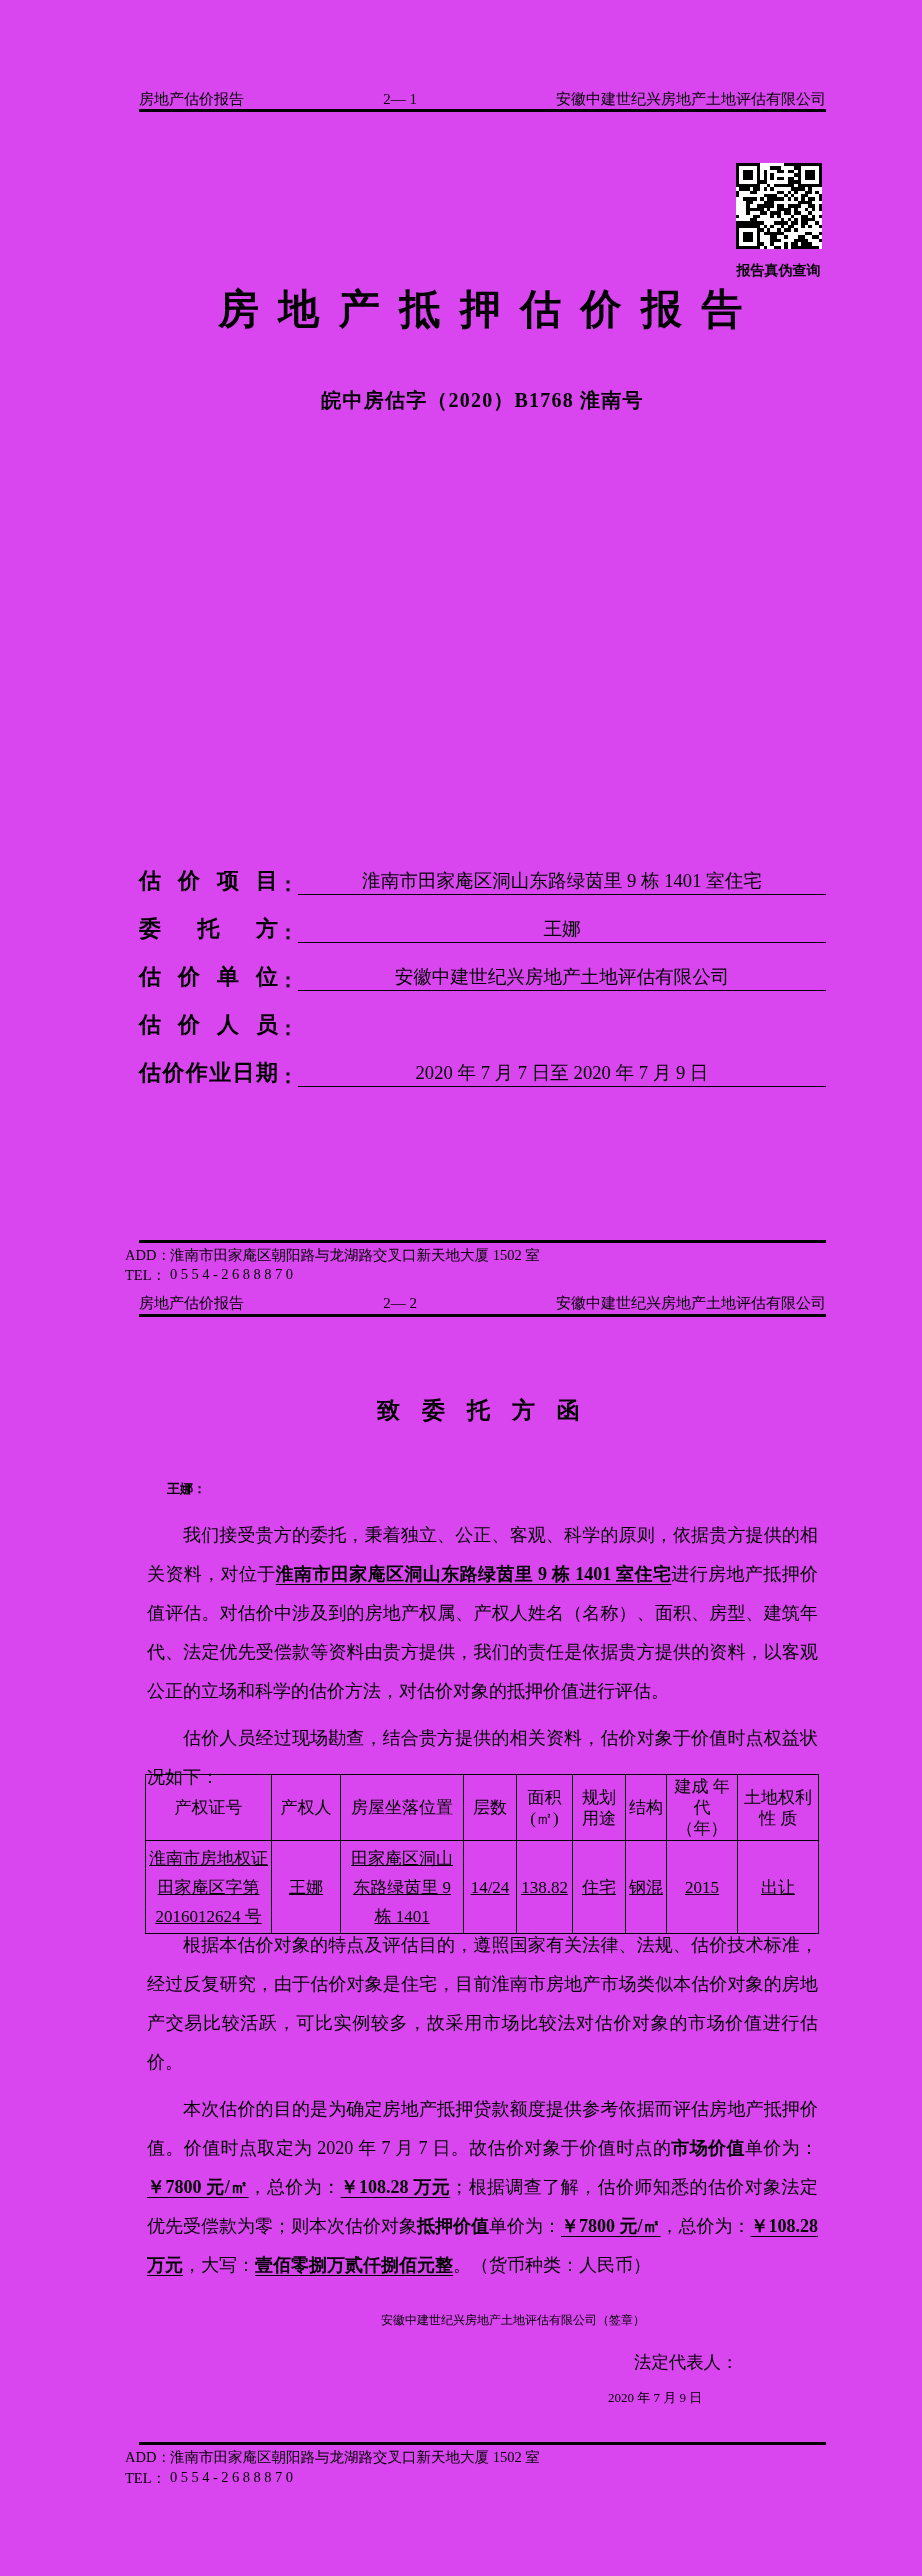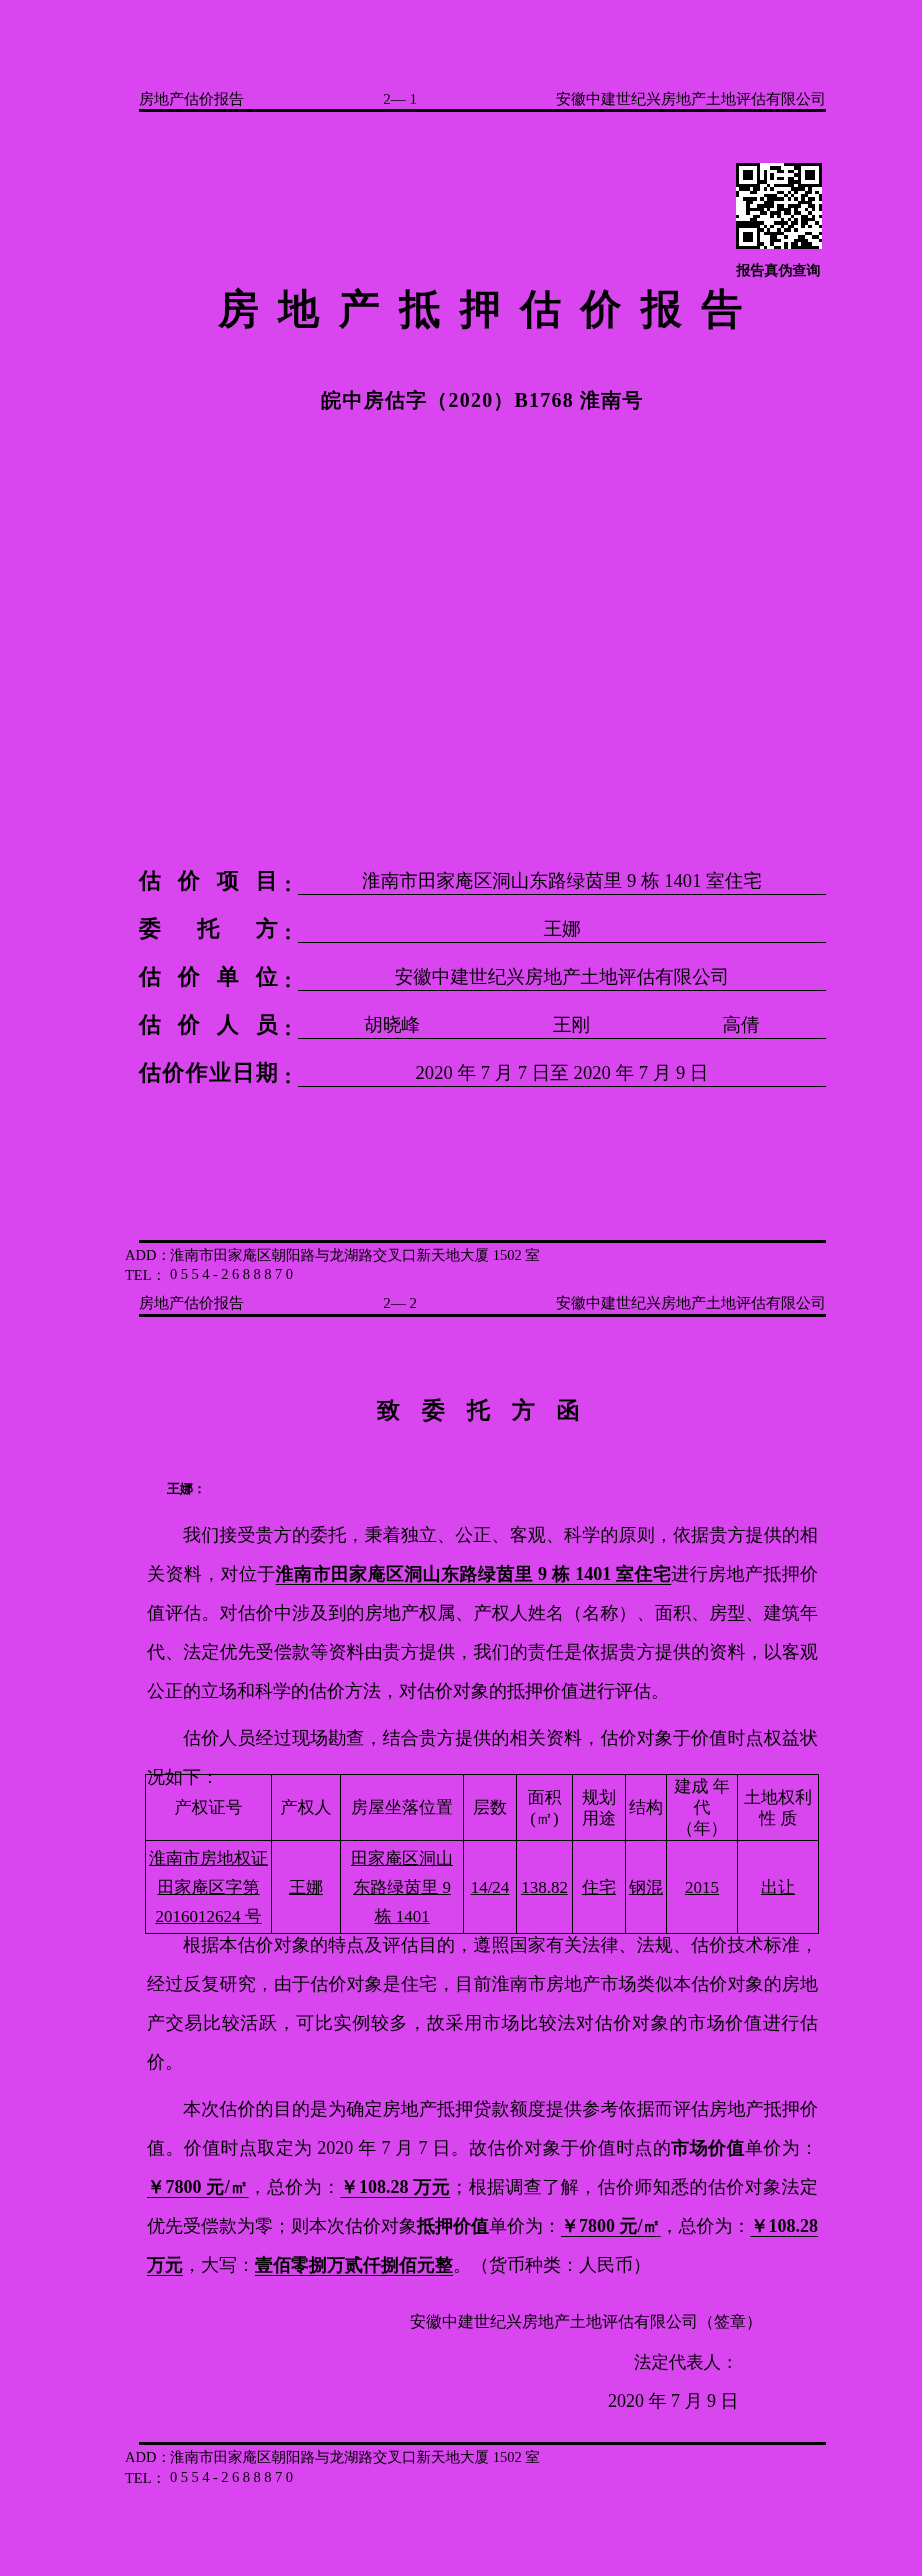--- a/index.html
+++ b/index.html
@@ -36,23 +36,23 @@
   .body-block{left:139px;width:687px;font-size:18px;line-height:39px;text-align:justify;}
   .body-block p{margin:8px;text-indent:36px;}
   .body-block .b{font-weight:bold;}
   .body-block .u{text-decoration:underline;text-underline-offset:3.5px;text-decoration-thickness:1.2px;}
   
   table.rights{left:145px;top:1774px;width:673px;border-collapse:collapse;table-layout:fixed;font-size:17px;position:absolute;}
   table.rights th,table.rights td{border:1.2px solid #000;text-align:center;vertical-align:middle;padding:1.2px 2.3px;font-weight:normal;overflow:hidden;}
   table.rights thead th{height:42px;line-height:21px;border-bottom:1.7px solid #000;}
   table.rights tbody td{height:93px;line-height:29px;text-decoration:underline;}
   
-  .closing-company{left:410px;top:2312px;font-size:16px;white-space:nowrap;}
+  .closing-company{left:381px;top:2312px;font-size:12px;white-space:nowrap;}
   .closing-legal{left:634px;top:2350px;font-size:17.4px;white-space:nowrap;}
-  .closing-date{left:608px;top:2389px;font-size:18px;white-space:nowrap;}
+  .closing-date{left:608px;top:2389px;font-size:13px;white-space:nowrap;}
 </style>
 </head>
 <body>
 
 <div class="doc">
 
   <div class="abs pg-header" style="top:90px;">
     <span>房地产估价报告</span>
     <span>2— 1</span>
     <span>安徽中建世纪兴房地产土地评估有限公司</span>
@@ -313,25 +313,20 @@
         <span class="field-value">王娜</span>
       </div>
       <div class="field-row">
         <span class="field-label">估价单位</span>
         <span class="field-colon">：</span>
         <span class="field-value">安徽中建世纪兴房地产土地评估有限公司</span>
       </div>
       <div class="field-row">
         <span class="field-label">估价人员</span>
         <span class="field-colon">：</span>
-        <span class="field-value multi">
-          <span>胡晓峰</span>
-          <span>王刚</span>
-          <span>高倩</span>
-        </span>
       </div>
       <div class="field-row">
         <span class="field-label">估价作业日期</span>
         <span class="field-colon">：</span>
         <span class="field-value">2020 年 7 月 7 日至 2020 年 7 月 9 日</span>
       </div>
     </div>
 
   <div class="abs rule" style="top:1240px;"></div>
   <div class="abs foot-row" style="top:1246px;">

